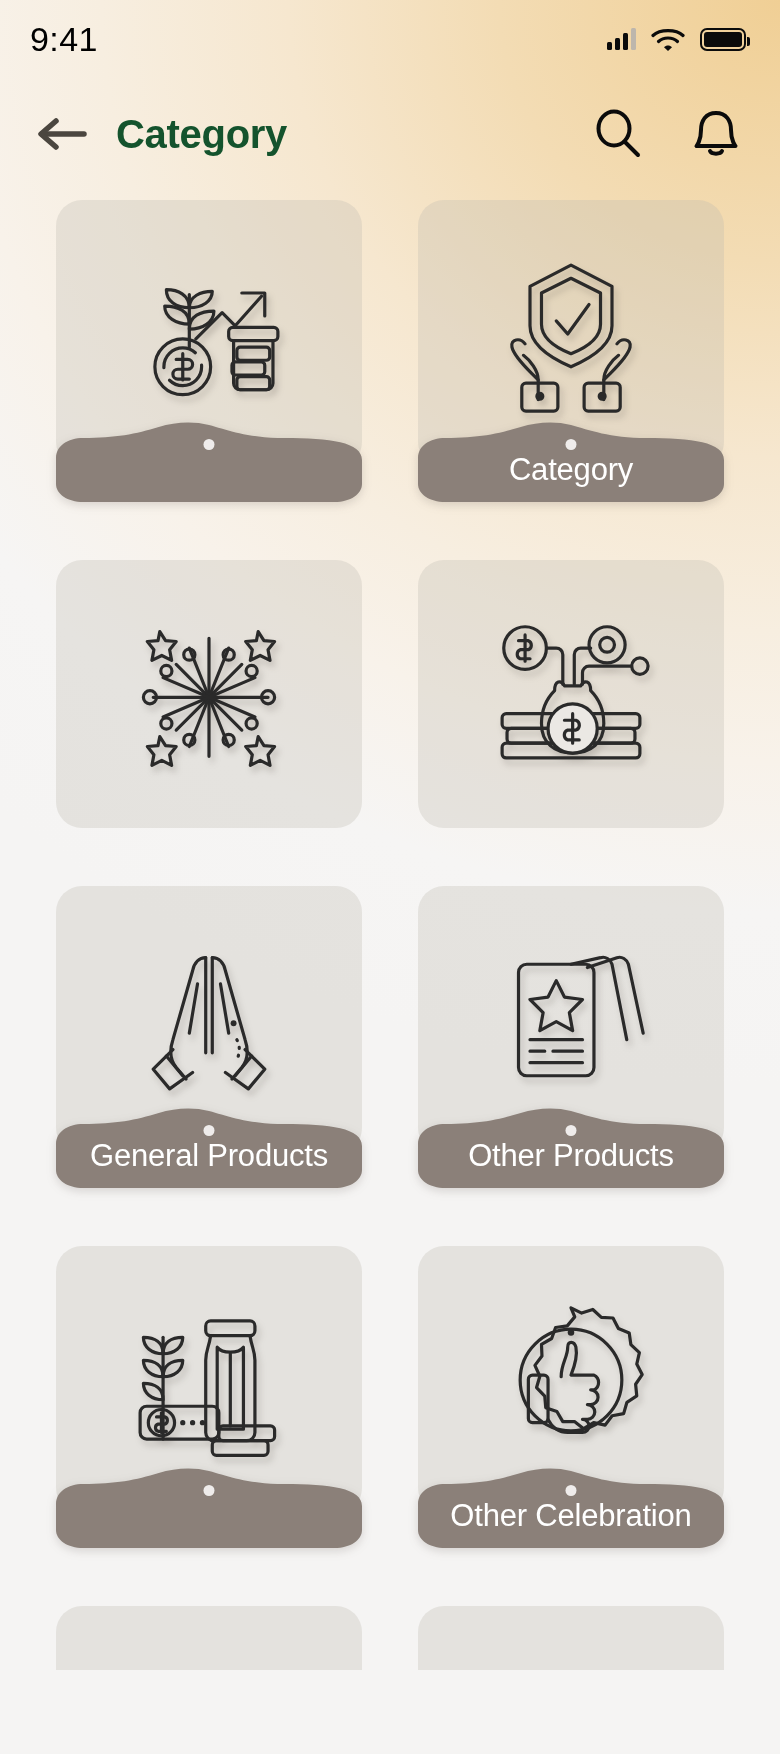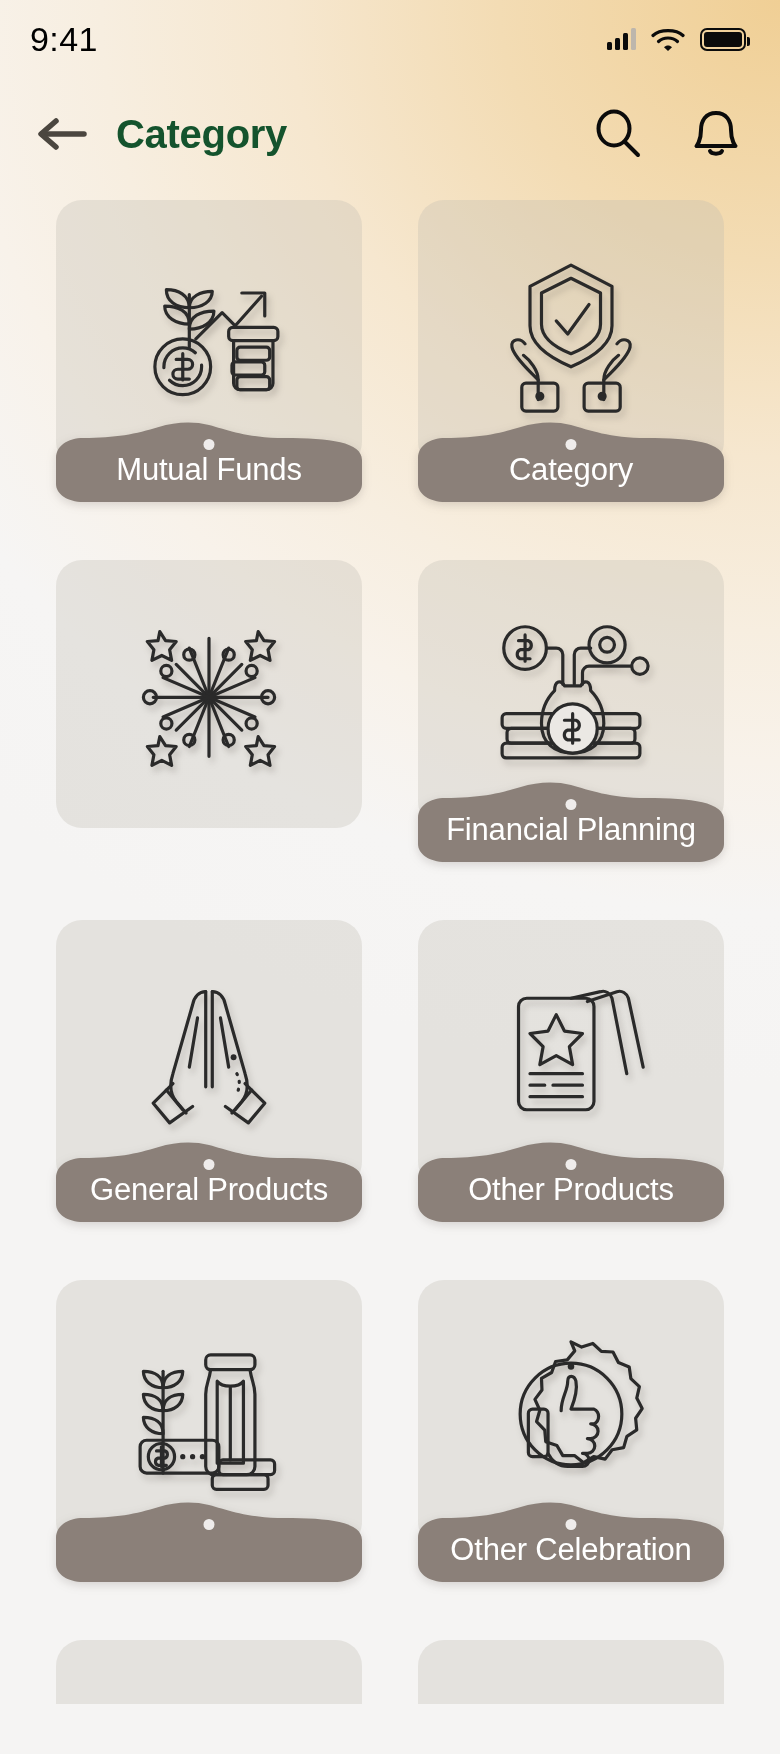--- a/index.html
+++ b/index.html
@@ -187,21 +187,20 @@
           <rect x="67" y="76" width="20" height="8" rx="2"></rect>
         </svg>
       </div>
       <div class="label-band">
         <div class="band-shape">
           <svg viewBox="0 0 268 80" preserveAspectRatio="none">
             <path d="M0 36 C0 24 10 16 24 16 C52 16 70 12 90 5 C104 0 120 -1 134 3 C150 8 168 16 200 16 C240 16 268 20 268 38 L268 62 C268 72 258 80 244 80 L24 80 C10 80 0 72 0 62 Z" fill="#8b8079"></path>
           </svg>
         </div>
         <div class="band-dot"></div>
-        <div class="label-text">Mutual Funds</div>
       </div>
     </div>
 
     <div class="card">
       <div class="tile">
         <svg viewBox="0 0 100 100" fill="none" stroke="#2a2a2a" stroke-width="3.2" stroke-linecap="round" stroke-linejoin="round">
           <path d="M50 8 L75 21 V45 C75 56 64 64 50 70 C36 64 25 56 25 45 V21 Z"></path>
           <path d="M50 16 L68 25 V44 C68 52 60 58 50 62 C40 58 32 52 32 44 V25 Z"></path>
           <path d="M41 42 L48 50 L61 32"></path>
           <path d="M22 56 C19 52 13 53 14 58 C15 63 22 70 26 74 L30 78 V90"></path>
@@ -262,29 +261,20 @@
           <path d="M62 22 h-6 a4 4 0 0 0 -4 4 V44"></path>
           <path d="M87 33 h-26 a4 4 0 0 0 -4 4 V44"></path>
           <path d="M40 48 C40 42 44 41 46 45 h10 C58 41 62 42 62 48 C68 54 70 62 70 68 C70 80 62 86 51 86 C40 86 32 80 32 68 C32 62 34 54 40 48 Z"></path>
           <rect x="8" y="62" width="84" height="9" rx="2.5"></rect>
           <rect x="11" y="71" width="78" height="9" rx="2.5"></rect>
           <rect x="8" y="80" width="84" height="9" rx="2.5"></rect>
           <circle cx="51" cy="71" r="15" fill="#ebe8e4"></circle>
           <path d="M51 62 V80 M46 66 h7 a3.2 3.2 0 0 1 0 6 h-5 a3.2 3.2 0 0 0 0 6 h7"></path>
         </svg>
       </div>
-      <div class="label-band">
-        <div class="band-shape">
-          <svg viewBox="0 0 268 80" preserveAspectRatio="none">
-            <path d="M0 36 C0 24 10 16 24 16 C52 16 70 12 90 5 C104 0 120 -1 134 3 C150 8 168 16 200 16 C240 16 268 20 268 38 L268 62 C268 72 258 80 244 80 L24 80 C10 80 0 72 0 62 Z" fill="#8b8079"></path>
-          </svg>
-        </div>
-        <div class="band-dot"></div>
-        <div class="label-text">Financial Planning</div>
-      </div>
     </div>
 
     <div class="card">
       <div class="tile">
         <svg viewBox="0 0 100 100" fill="none" stroke="#2a2a2a" stroke-width="3.2" stroke-linecap="round" stroke-linejoin="round">
           <path d="M48 12 C44 12 41 15 40 20 L28 62 C26 68 26 74 30 79 L36 86"></path>
           <path d="M52 12 C56 12 59 15 60 20 L72 62 C74 68 74 74 70 79 L64 86"></path>
           <path d="M48 12 L48 70 M52 12 L52 70"></path>
           <path d="M43 28 L38 58"></path>
           <path d="M57 28 L62 58"></path>

